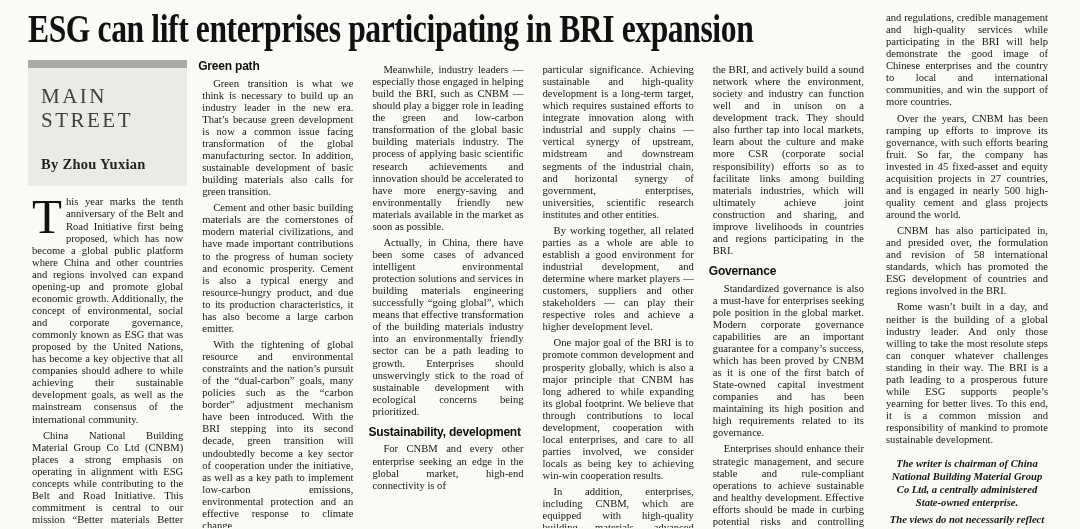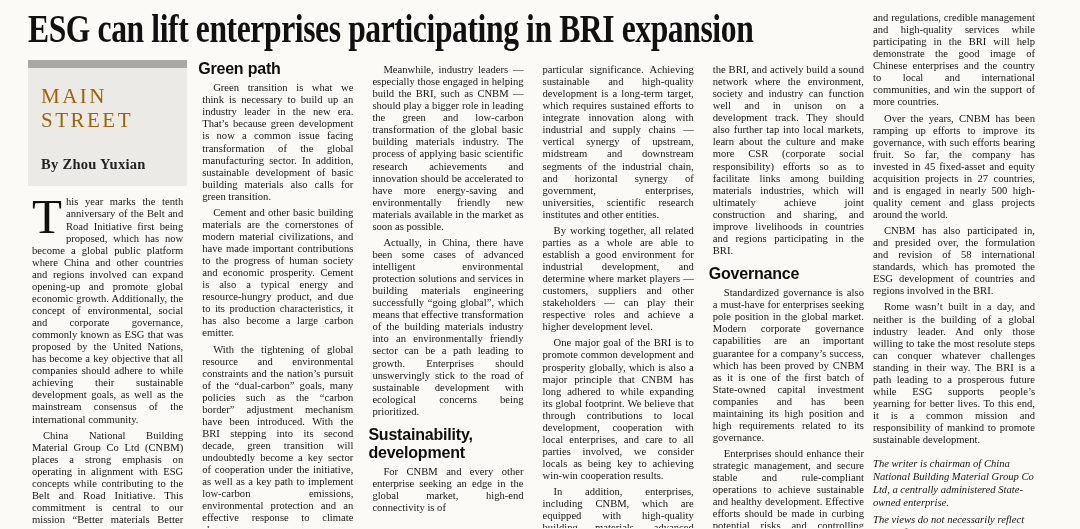--- a/index.html
+++ b/index.html
@@ -8,21 +8,21 @@
     overflow: hidden;
     background: #fbfaf7;
     font-family: "Liberation Serif", serif;
     color: #161616;
   }
   .page {
     box-sizing: border-box;
     width: 1080px; height: 529px;
     padding: 5px 28px 0 28px;
     display: flex;
-    gap: 1px;
+    gap: 14px;
   }
   
   .left-area { width: 840px; flex: 0 0 840px; }
   .headline {
     margin: 2px 0 9px 0;
     font-family: "Liberation Serif", serif;
     font-weight: bold;
     font-size: 40px;
     line-height: 44px;
     letter-spacing: -0.5px;
@@ -49,41 +49,41 @@
     font-size: 10.6px;
     line-height: 1.14;
     text-align: justify;
     padding-top: 3px;
     overflow: hidden;
   }
   p { margin: 4px; text-indent: 11px; }
   p.cont, p.dropcap-para { text-indent: 0; }
   h3.section-heading {
     font-family: "Liberation Sans", sans-serif;
-    font-size: 16px;
+    font-size: 12px;
     font-weight: bold;
     text-align: left;
     margin: 8px 0 2px 0;
     letter-spacing: -0.2px;
     color: #0e0e0e;
   }
   h3.first { margin-top: 0; }
   
   .masthead {
     background: #ebeae7;
     margin-bottom: 10px;
     padding-bottom: 14px;
   }
   .masthead-bar { height: 8px; background: #a9a8a5; margin-bottom: 17px; }
   .masthead-title {
     font-family: "Liberation Serif", serif;
     font-size: 21px;
     letter-spacing: 2.5px;
     padding-left: 13px;
-    color: #a16207;
+    color: #404040;
   }
   .masthead-byline {
     font-family: "Liberation Serif", serif;
     font-weight: bold;
     font-size: 14.5px;
     letter-spacing: 0.3px;
     padding-left: 13px;
     margin-top: 23px;
     color: #222;
   }
@@ -93,22 +93,23 @@
     font-size: 49px;
     line-height: 40px;
     padding: 1px 4px 0 0;
     font-weight: normal;
     color: #111;
   }
   
   p.note {
     font-style: italic;
     text-indent: 0;
-    text-align: left;
+    text-align: center;
     line-height: 1.22;
+    font-weight: bold;
   }
   p.note-first { margin-top: 12px; }
 </style>
 </head>
 <body>
 
 <div class="page">
 
   <div class="left-area">
 

